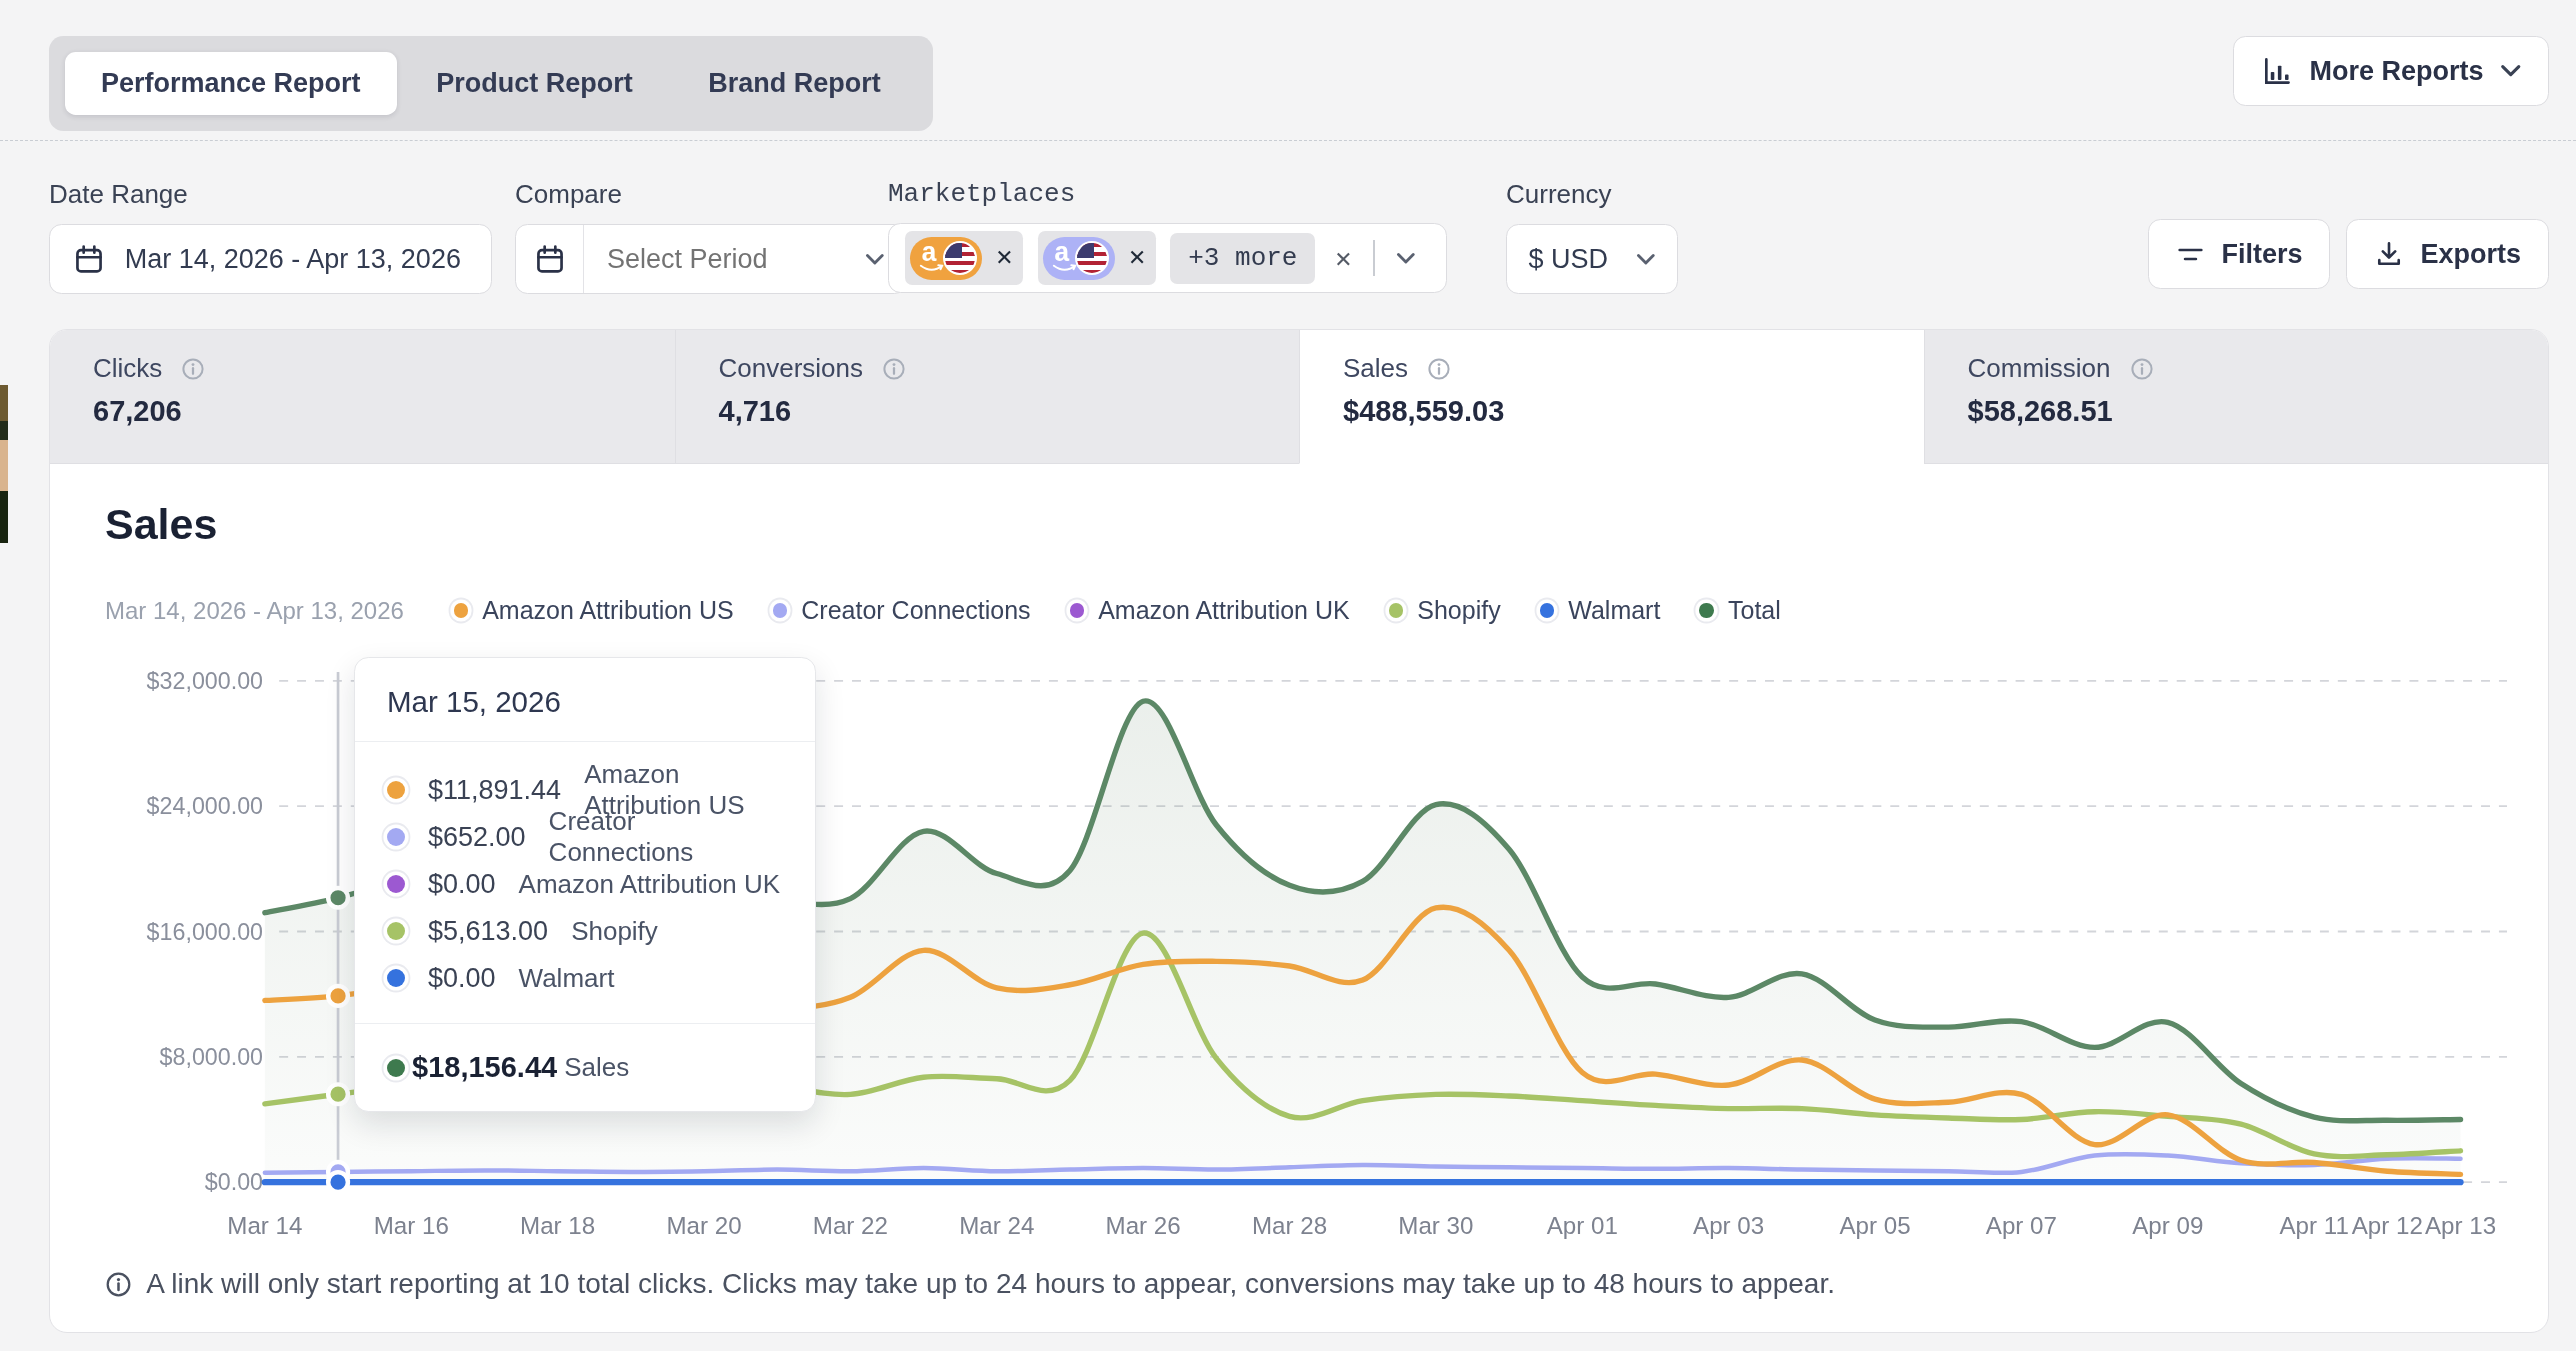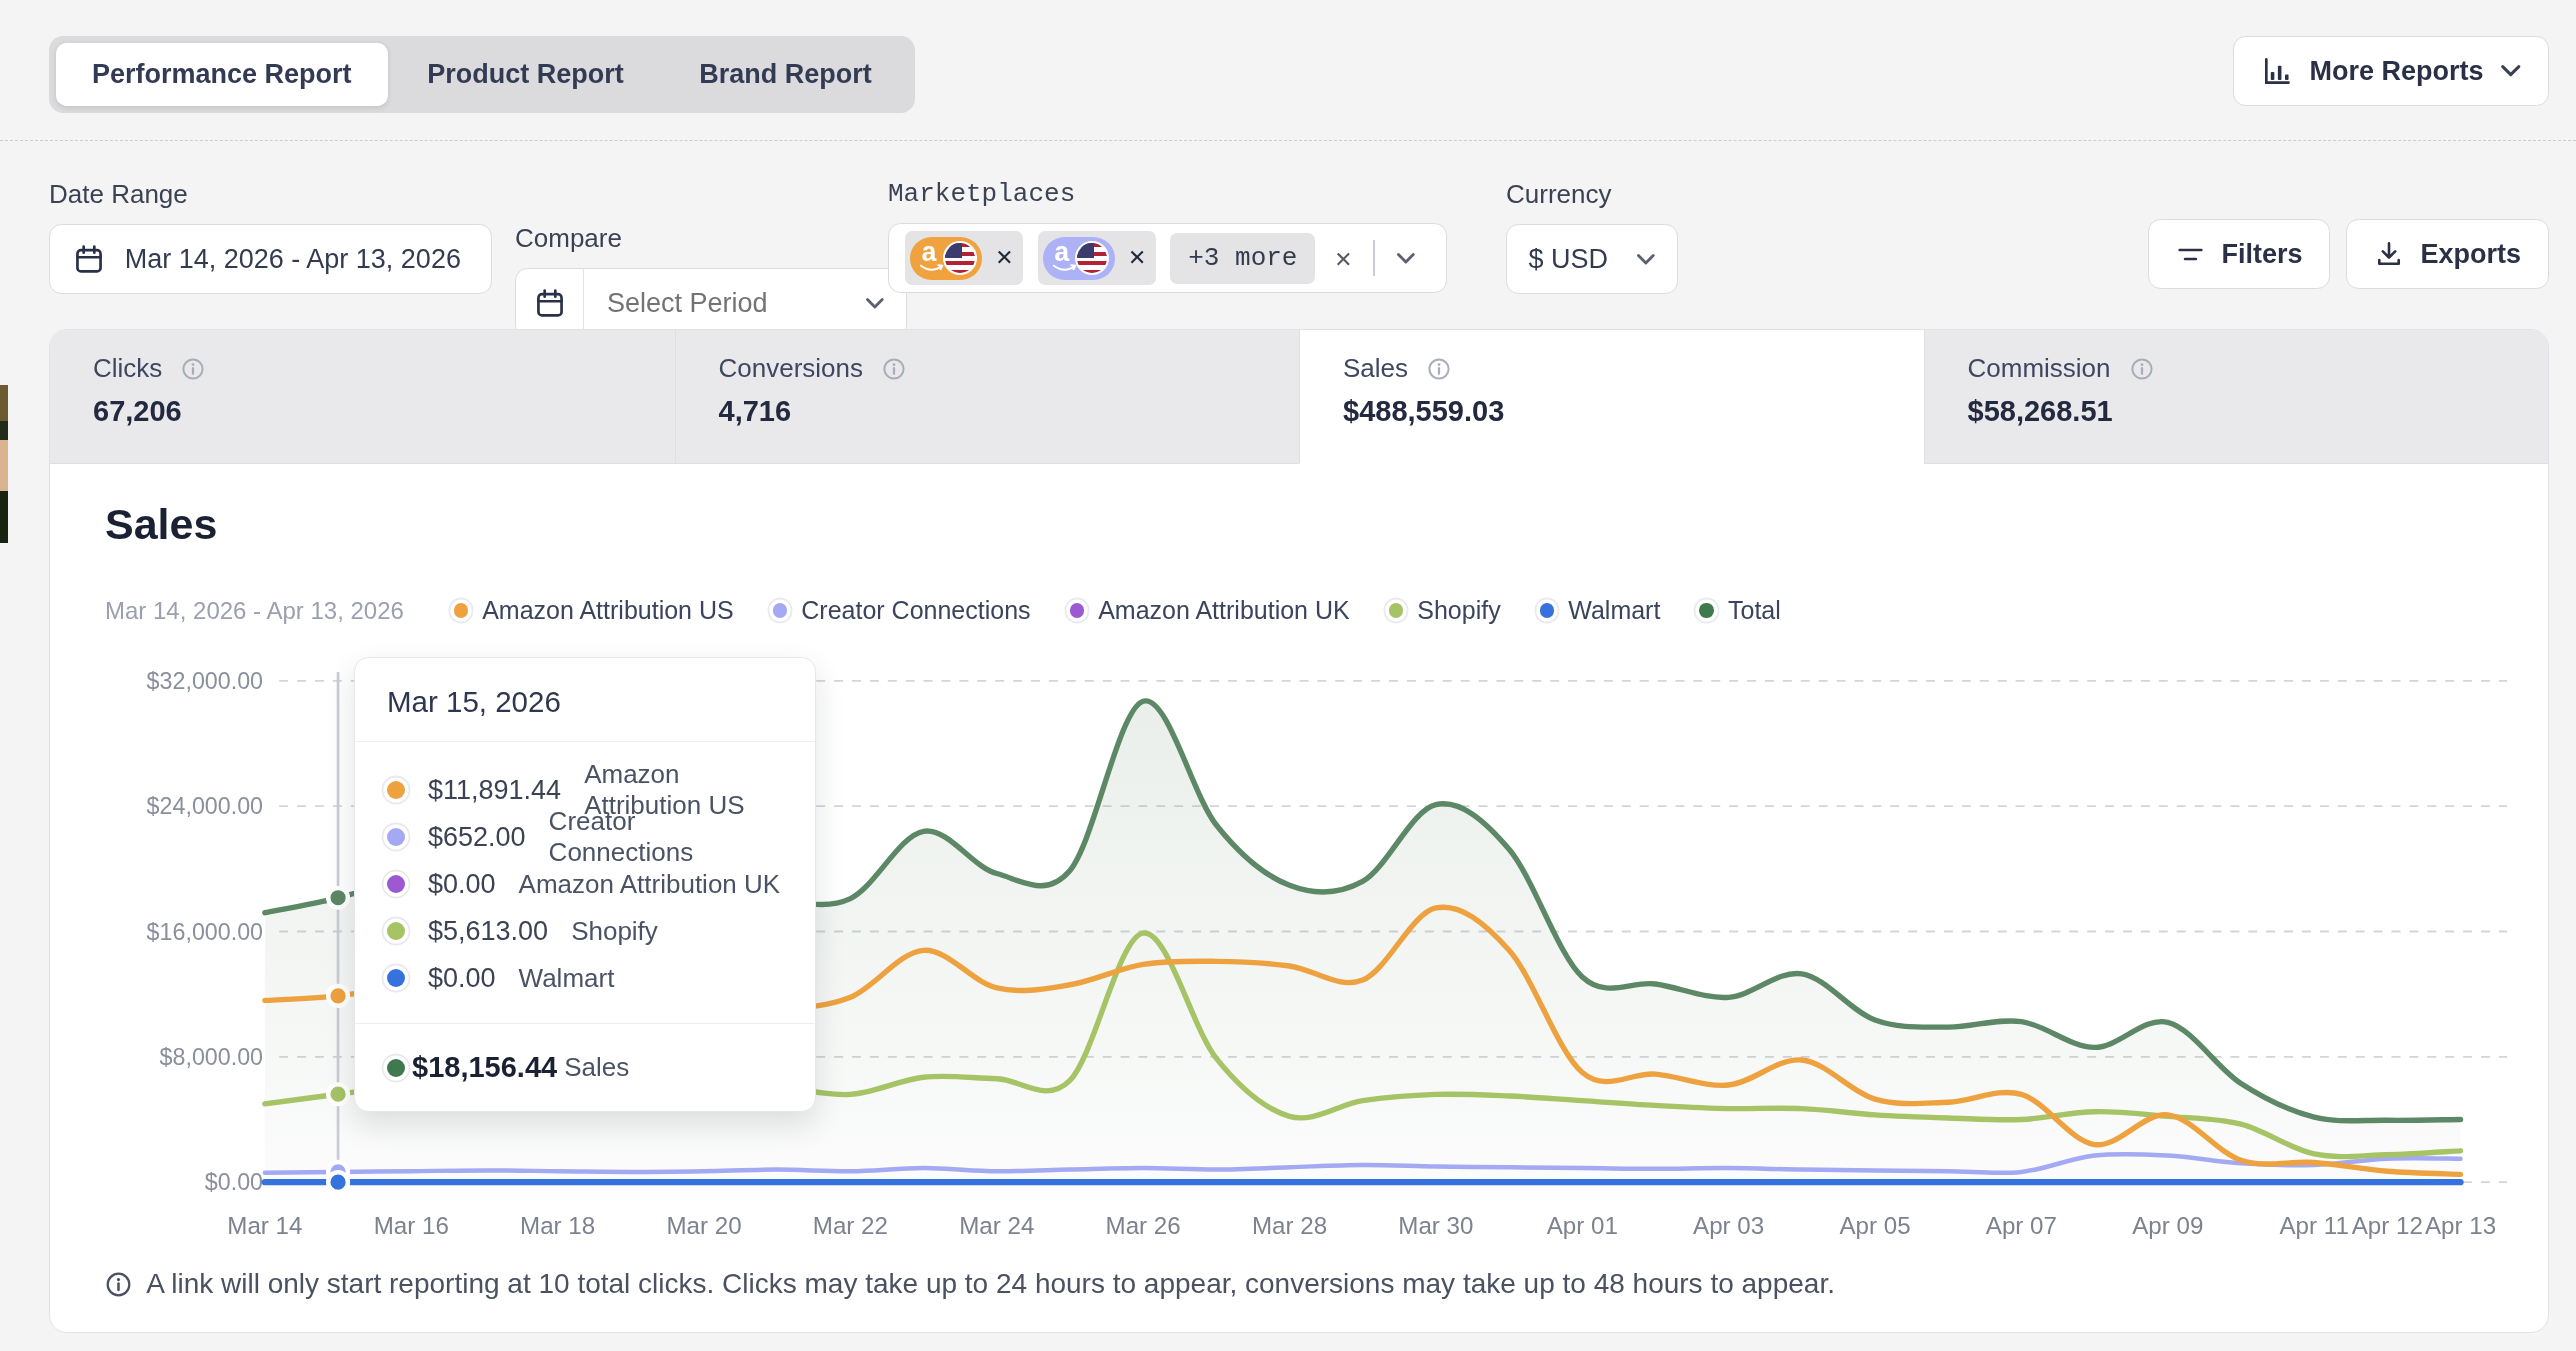--- a/index.html
+++ b/index.html
@@ -5,21 +5,21 @@
   * { margin:0; padding:0; box-sizing:border-box; }
   html,body { width:2576px; height:1352px; }
   body { font-family:"Liberation Sans", sans-serif; background:#f4f4f5; position:relative; overflow:hidden; color:#2c3349; }
   #app { position:relative; width:2576px; height:1352px; }
 
   
   .sliver { position:absolute; left:0; width:8px; }
 
   
   .tabbar { position:absolute; left:49px; top:36px; display:flex; }
-  .tab-group { display:inline-flex; background:#dbdbde; border-radius:14.3px; padding:7px; gap:3.6px; }
+  .tab-group { display:inline-flex; background:#dbdbde; border-radius:14.3px; padding:16px; gap:3.6px; }
   .tab { border:none; background:transparent; font-family:inherit; font-size:27px; font-weight:700; color:#333b54; padding:16px 36px; border-radius:10.7px; cursor:pointer; white-space:nowrap; }
   .tab.active { background:#ffffff; box-shadow:0 1.8px 5.4px rgba(30,35,60,.12); }
 
   .btn { display:inline-flex; align-items:center; gap:16px; background:#fff; border:1.8px solid #dcdce0; border-radius:12.5px; font-family:inherit; font-size:27px; font-weight:700; color:#2a3147; cursor:pointer; }
   .more-reports { position:absolute; right:27px; top:36px; height:70px; padding:0 27px; }
 
   .dashed-divider { position:absolute; left:0; right:0; top:140px; border-top:1.8px dashed #c9cdd3; }
 
   
   .filter-block { position:absolute; top:179px; }
@@ -131,21 +131,21 @@
       <span class="icon">
         <svg width="32" height="32" viewBox="0 0 36 36" fill="none">
           <rect x="5" y="8" width="26" height="24" rx="4" stroke="#2a3147" stroke-width="3"></rect>
           <path d="M12 4 V11 M24 4 V11 M5 16 H31" stroke="#2a3147" stroke-width="3" stroke-linecap="round"></path>
         </svg>
       </span>
       <span class="ctl-text">Mar 14, 2026 - Apr 13, 2026</span>
     </div>
   </div>
 
-  <div class="filter-block" style="left:515px;margin-top:44px;">
+  <div class="filter-block" style="left:515px;">
     <div class="filter-label">Compare</div>
     <div class="control compare-ctl">
       <span class="compare-icon-cell">
         <span class="icon">
           <svg width="32" height="32" viewBox="0 0 36 36" fill="none">
             <rect x="5" y="8" width="26" height="24" rx="4" stroke="#2a3147" stroke-width="3"></rect>
             <path d="M12 4 V11 M24 4 V11 M5 16 H31" stroke="#2a3147" stroke-width="3" stroke-linecap="round"></path>
           </svg>
         </span>
       </span>

